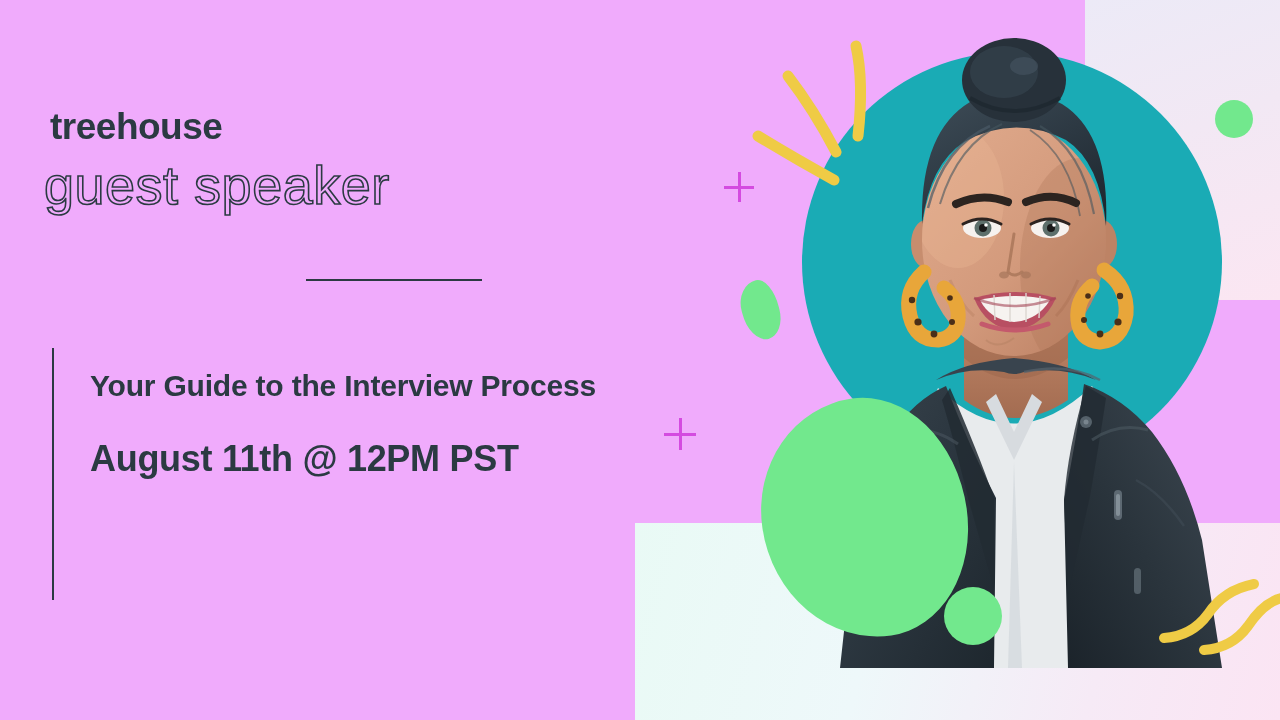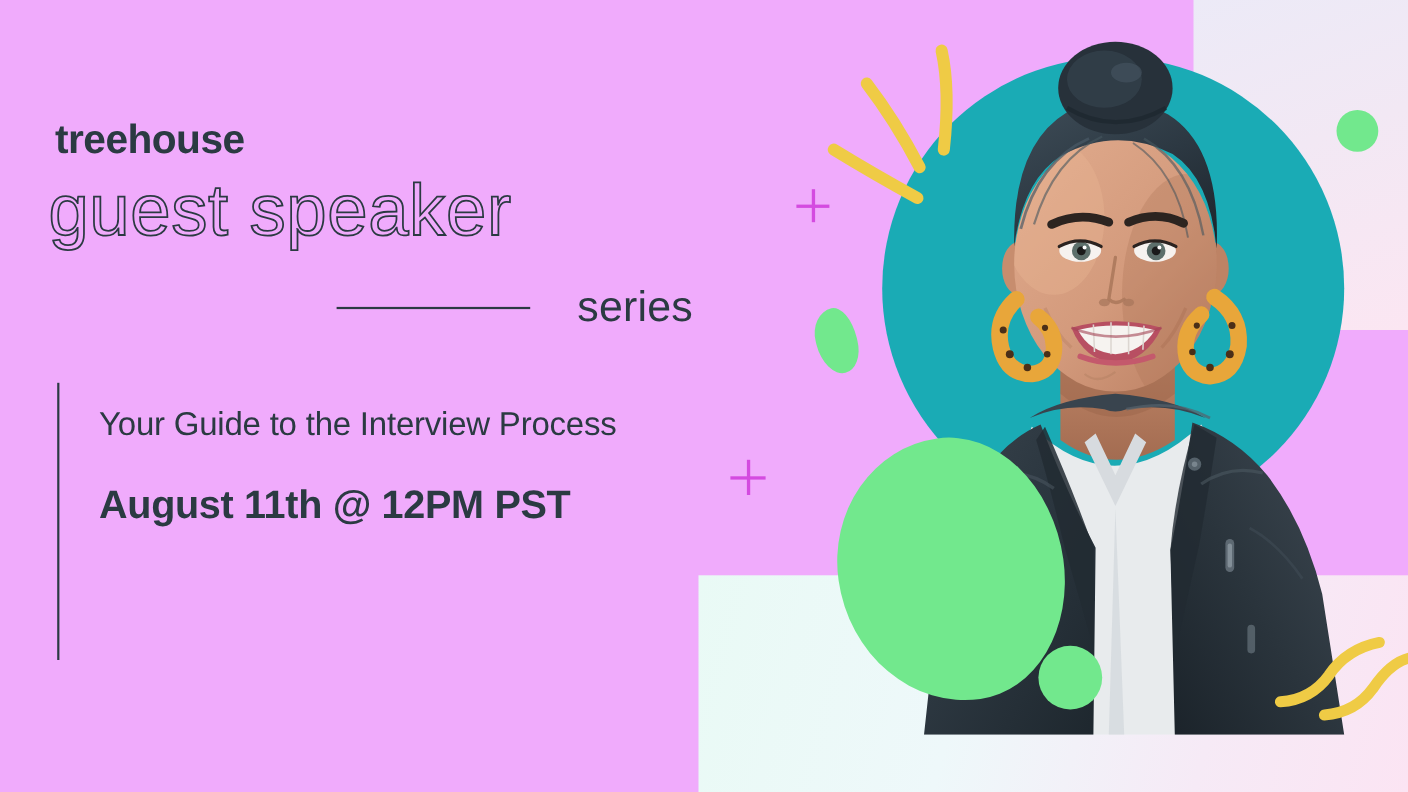--- a/index.html
+++ b/index.html
@@ -165,21 +165,21 @@
     font-weight: 700;
     letter-spacing: -0.5px;
     color: #2b3a42;
     line-height: 1;
   }
 
   #headline-outline {
     position: absolute;
     left: 44px;
     top: 158px;
-    font-size: 66px;
+    font-size: 54px;
     font-weight: 400;
     letter-spacing: 0.5px;
     line-height: 1;
     color: transparent;
     -webkit-text-stroke: 1.6px #2b3a42;
     text-shadow: none;
   }
 
   #series-row {
     position: absolute;
@@ -217,21 +217,21 @@
   }
 
   #detail-block {
     position: absolute;
     left: 90px;
     top: 366px;
     width: 560px;
   }
   #talk-title {
     font-size: 30px;
-    font-weight: 400;
+    font-weight: 700;
     color: #2b3a42;
     line-height: 1.3;
     margin: 0 0 14px 0;
     letter-spacing: -0.2px;
   }
   .speaker-line {
     font-size: 22px;
     font-weight: 400;
     color: #3d4a52;
     line-height: 1.42;
@@ -409,21 +409,20 @@
   </svg>
 
   <div id="text-column">
 
     <div id="logo-wordmark">treehouse</div>
 
     <div id="headline-outline">guest speaker</div>
 
     <div id="series-row">
       <div id="series-rule"></div>
-      <div id="series-label">series</div>
     </div>
 
     <div id="detail-rule"></div>
 
     <div id="detail-block">
       <h1 id="talk-title">Your Guide to the Interview Process</h1>
       <div id="event-datetime">August 11th @ 12PM PST</div>
     </div>
 
   </div>

